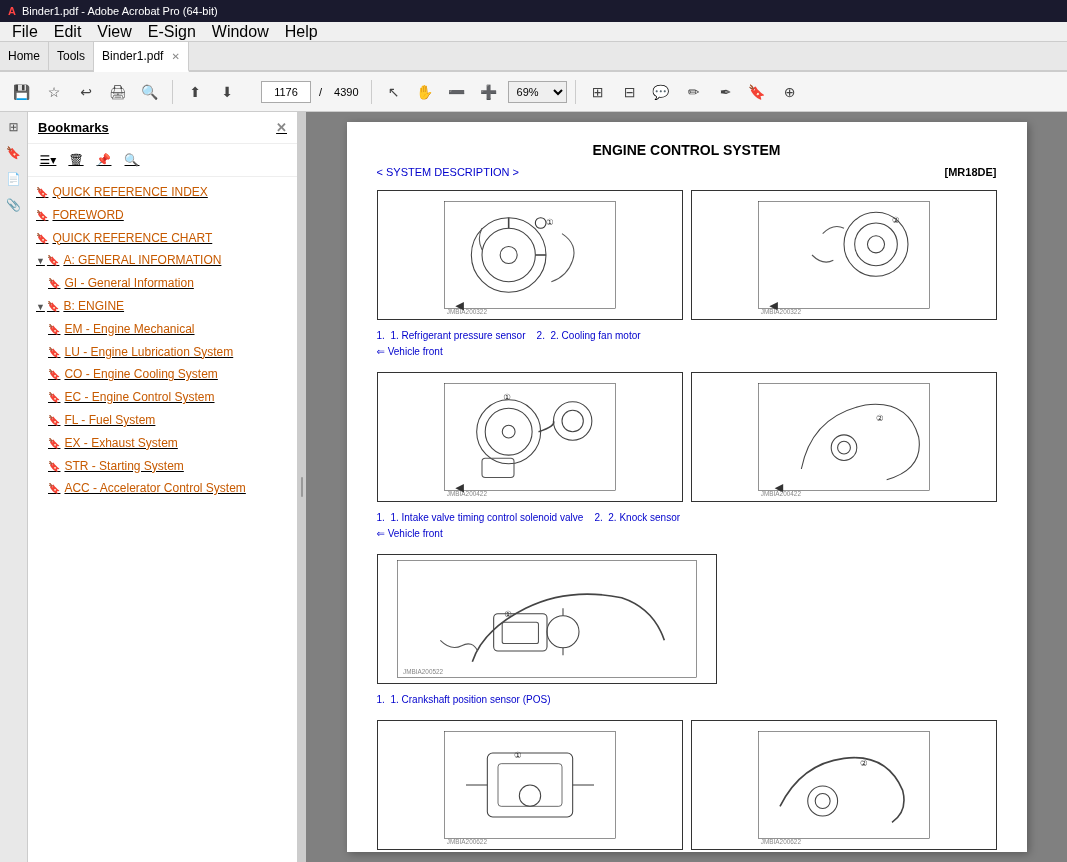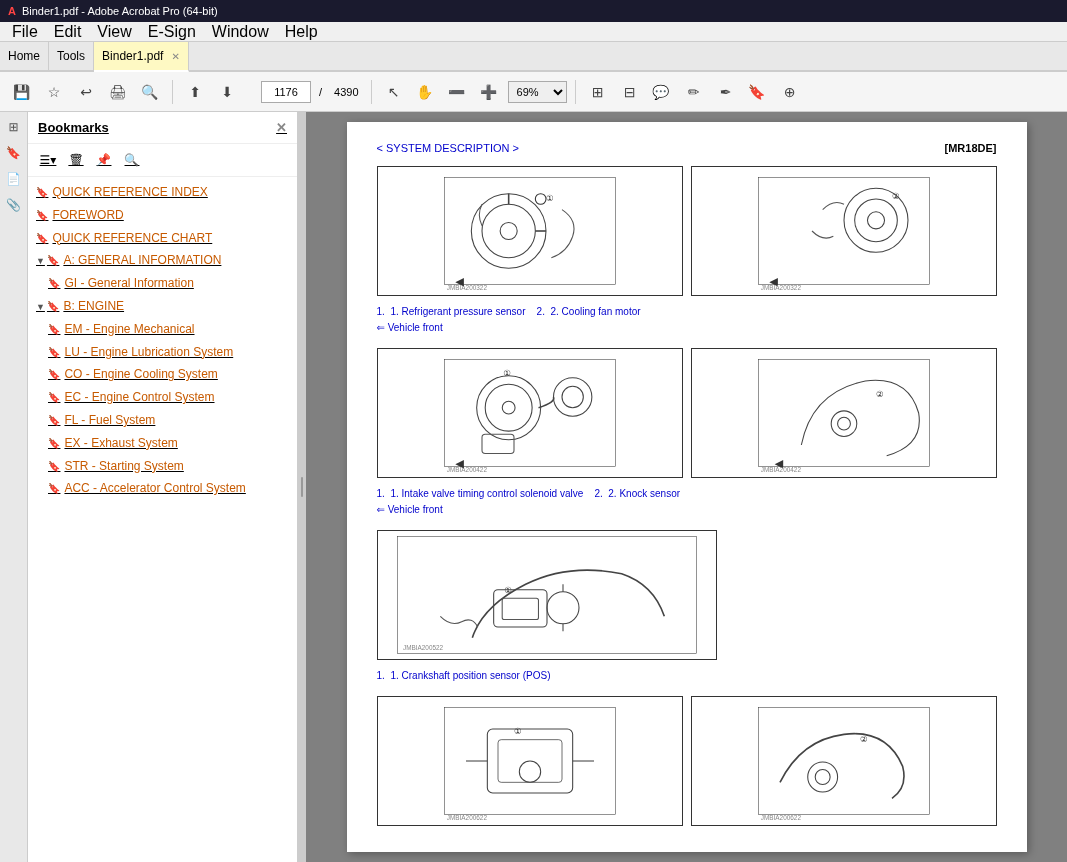--- a/index.html
+++ b/index.html
@@ -39,21 +39,21 @@
     }
     .tab {
       height: 30px;
       padding: 0 8px;
       display: flex;
       align-items: center;
       font-size: 12px;
       cursor: pointer;
       border-right: 1px solid #ccc;
     }
-    .tab.active { background: #fef9c3; border-bottom: 2px solid white; margin-bottom: -2px; }
+    .tab.active { background: #ffffff; border-bottom: 2px solid white; margin-bottom: -2px; }
     .tab-close { margin-left: 8px; color: #888; font-size: 10px; }
 
     
     .toolbar {
       background: #f5f5f5;
       height: 40px;
       display: flex;
       align-items: center;
       padding: 0 8px;
       border-bottom: 1px solid #ccc;
@@ -420,20 +420,21 @@
 
   </div>
 
   <div style="width:8px; background:#ccc; cursor:col-resize; display:flex; align-items:center; justify-content:center;">
     <div style="width:2px; height:20px; background:#999; border-radius:1px;"></div>
   </div>
 
   <div class="content-area">
     <div class="page-container">
 
+      <div class="doc-title">ENGINE CONTROL SYSTEM</div>
 
       <div class="doc-subtitle">
         <a href="#">&lt; SYSTEM DESCRIPTION &gt;</a>
         <span style="font-weight:bold;">[MR18DE]</span>
       </div>
 
       <div class="figure-container">
         <div class="figure-box">
           <svg class="engine-svg" viewBox="0 0 200 120">
             <rect x="20" y="10" width="160" height="100" fill="none" stroke="#333" stroke-width="0.5"></rect>

